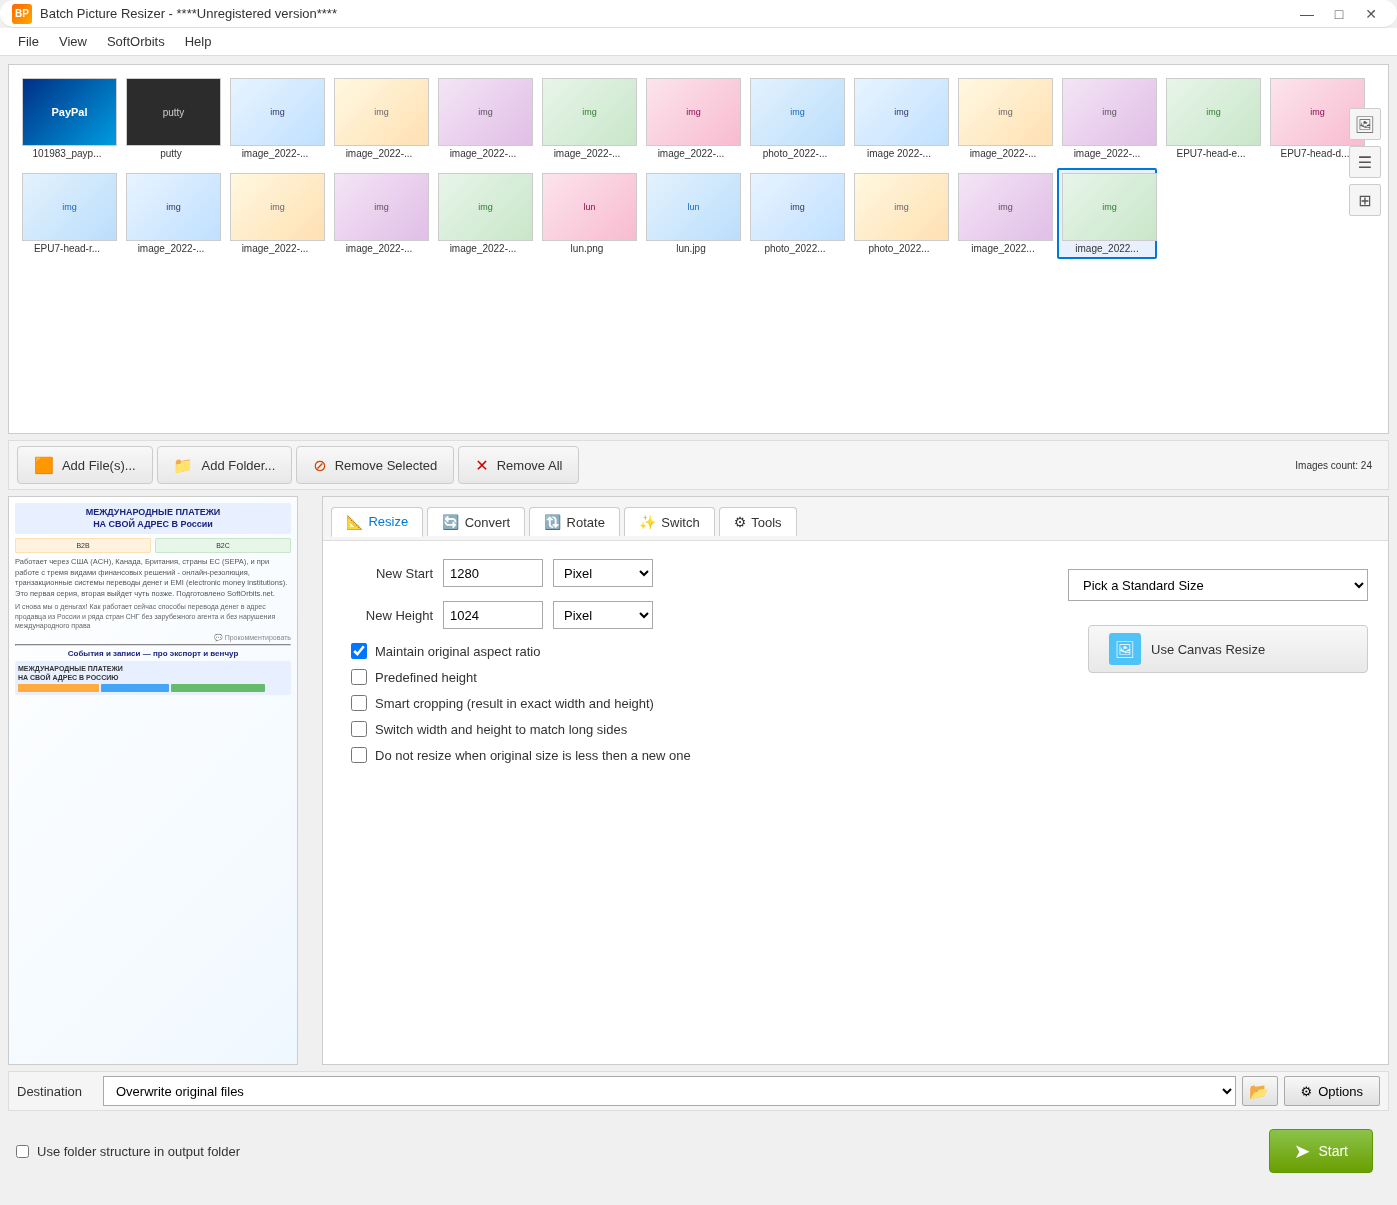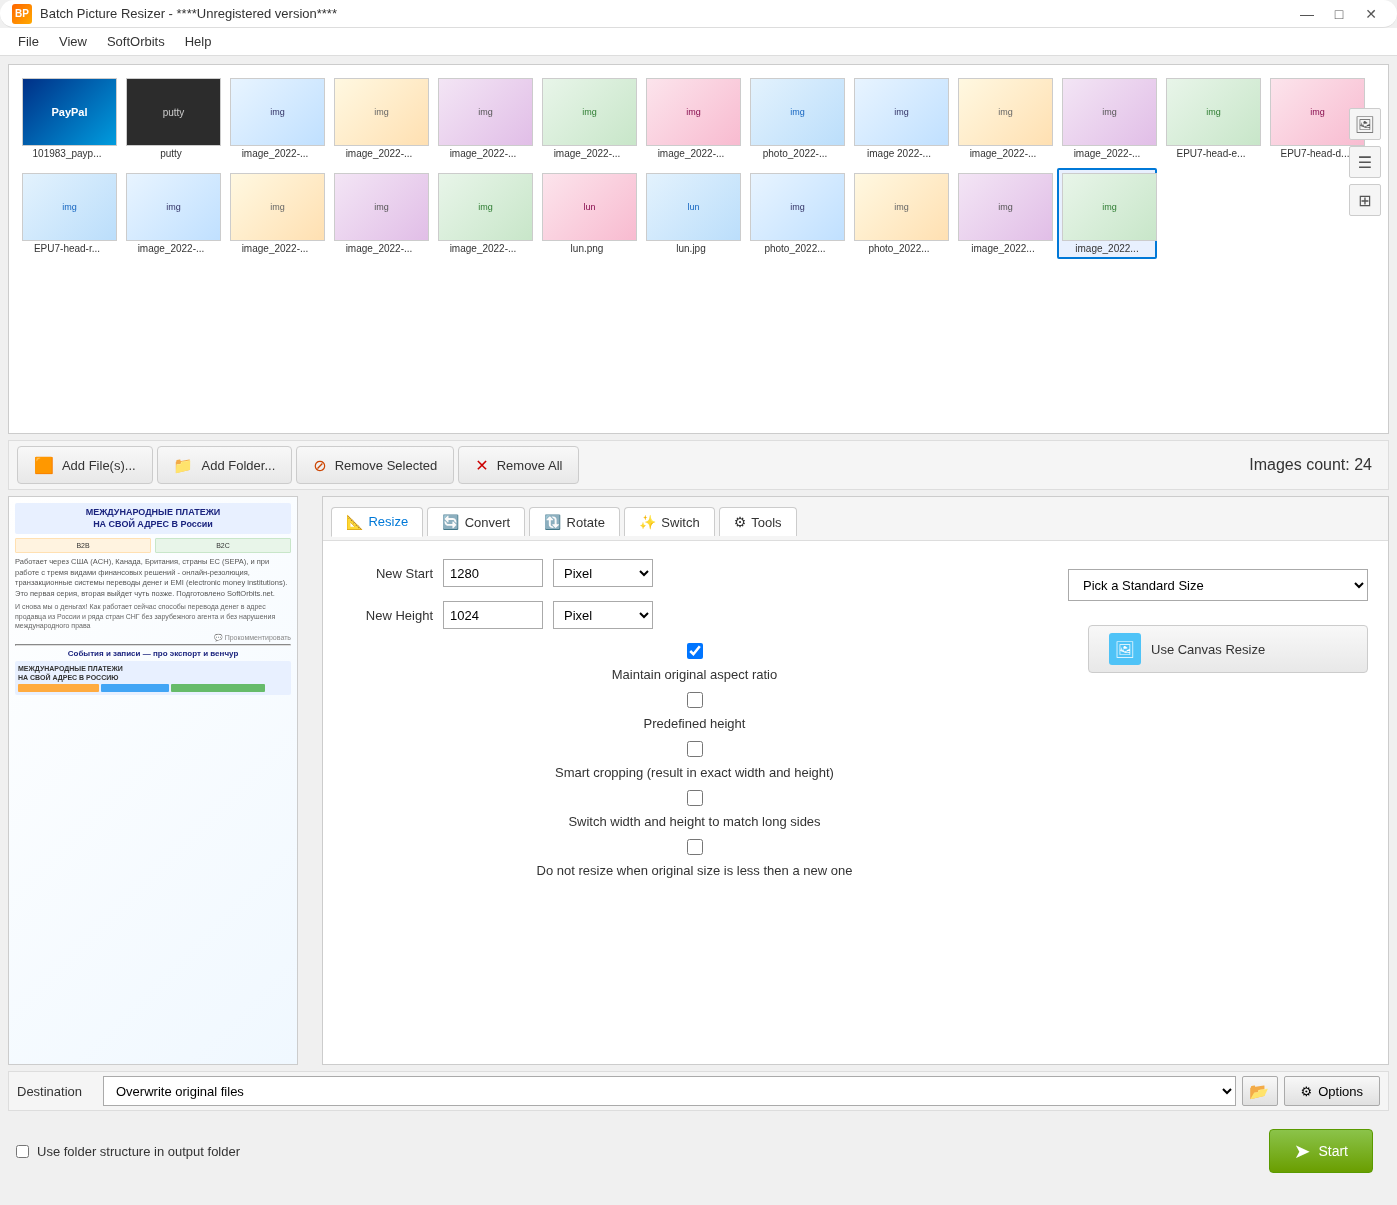--- a/index.html
+++ b/index.html
@@ -136,21 +136,21 @@
       color: #333;
       height: 38px;
     }
     .toolbar-btn .btn-icon {
       font-size: 16px;
     }
     .toolbar-btn.remove-selected .btn-icon { color: #cc4400; }
     .toolbar-btn.remove-all .btn-icon { color: #cc0000; }
     .images-count {
       margin-left: auto;
-      font-size: 16px;
+      font-size: 10px;
       color: #333;
       padding-right: 8px;
     }
     .bottom-area {
       display: flex;
       flex: 1;
       gap: 24px;
     }
     .preview-panel {
       width: 290px;
@@ -242,21 +242,20 @@
       background: #fff;
       cursor: pointer;
       width: 300px;
     }
     .checkbox-row {
       display: flex;
       align-items: center;
       gap: 8px;
       margin-bottom: 10px;
       padding-left: 8px;
-      flex-direction: column;
     }
     .checkbox-row input[type=checkbox] {
       width: 16px; height: 16px;
       cursor: pointer;
     }
     .checkbox-label {
       font-size: 13px;
       color: #333;
     }
     .canvas-resize-btn {

